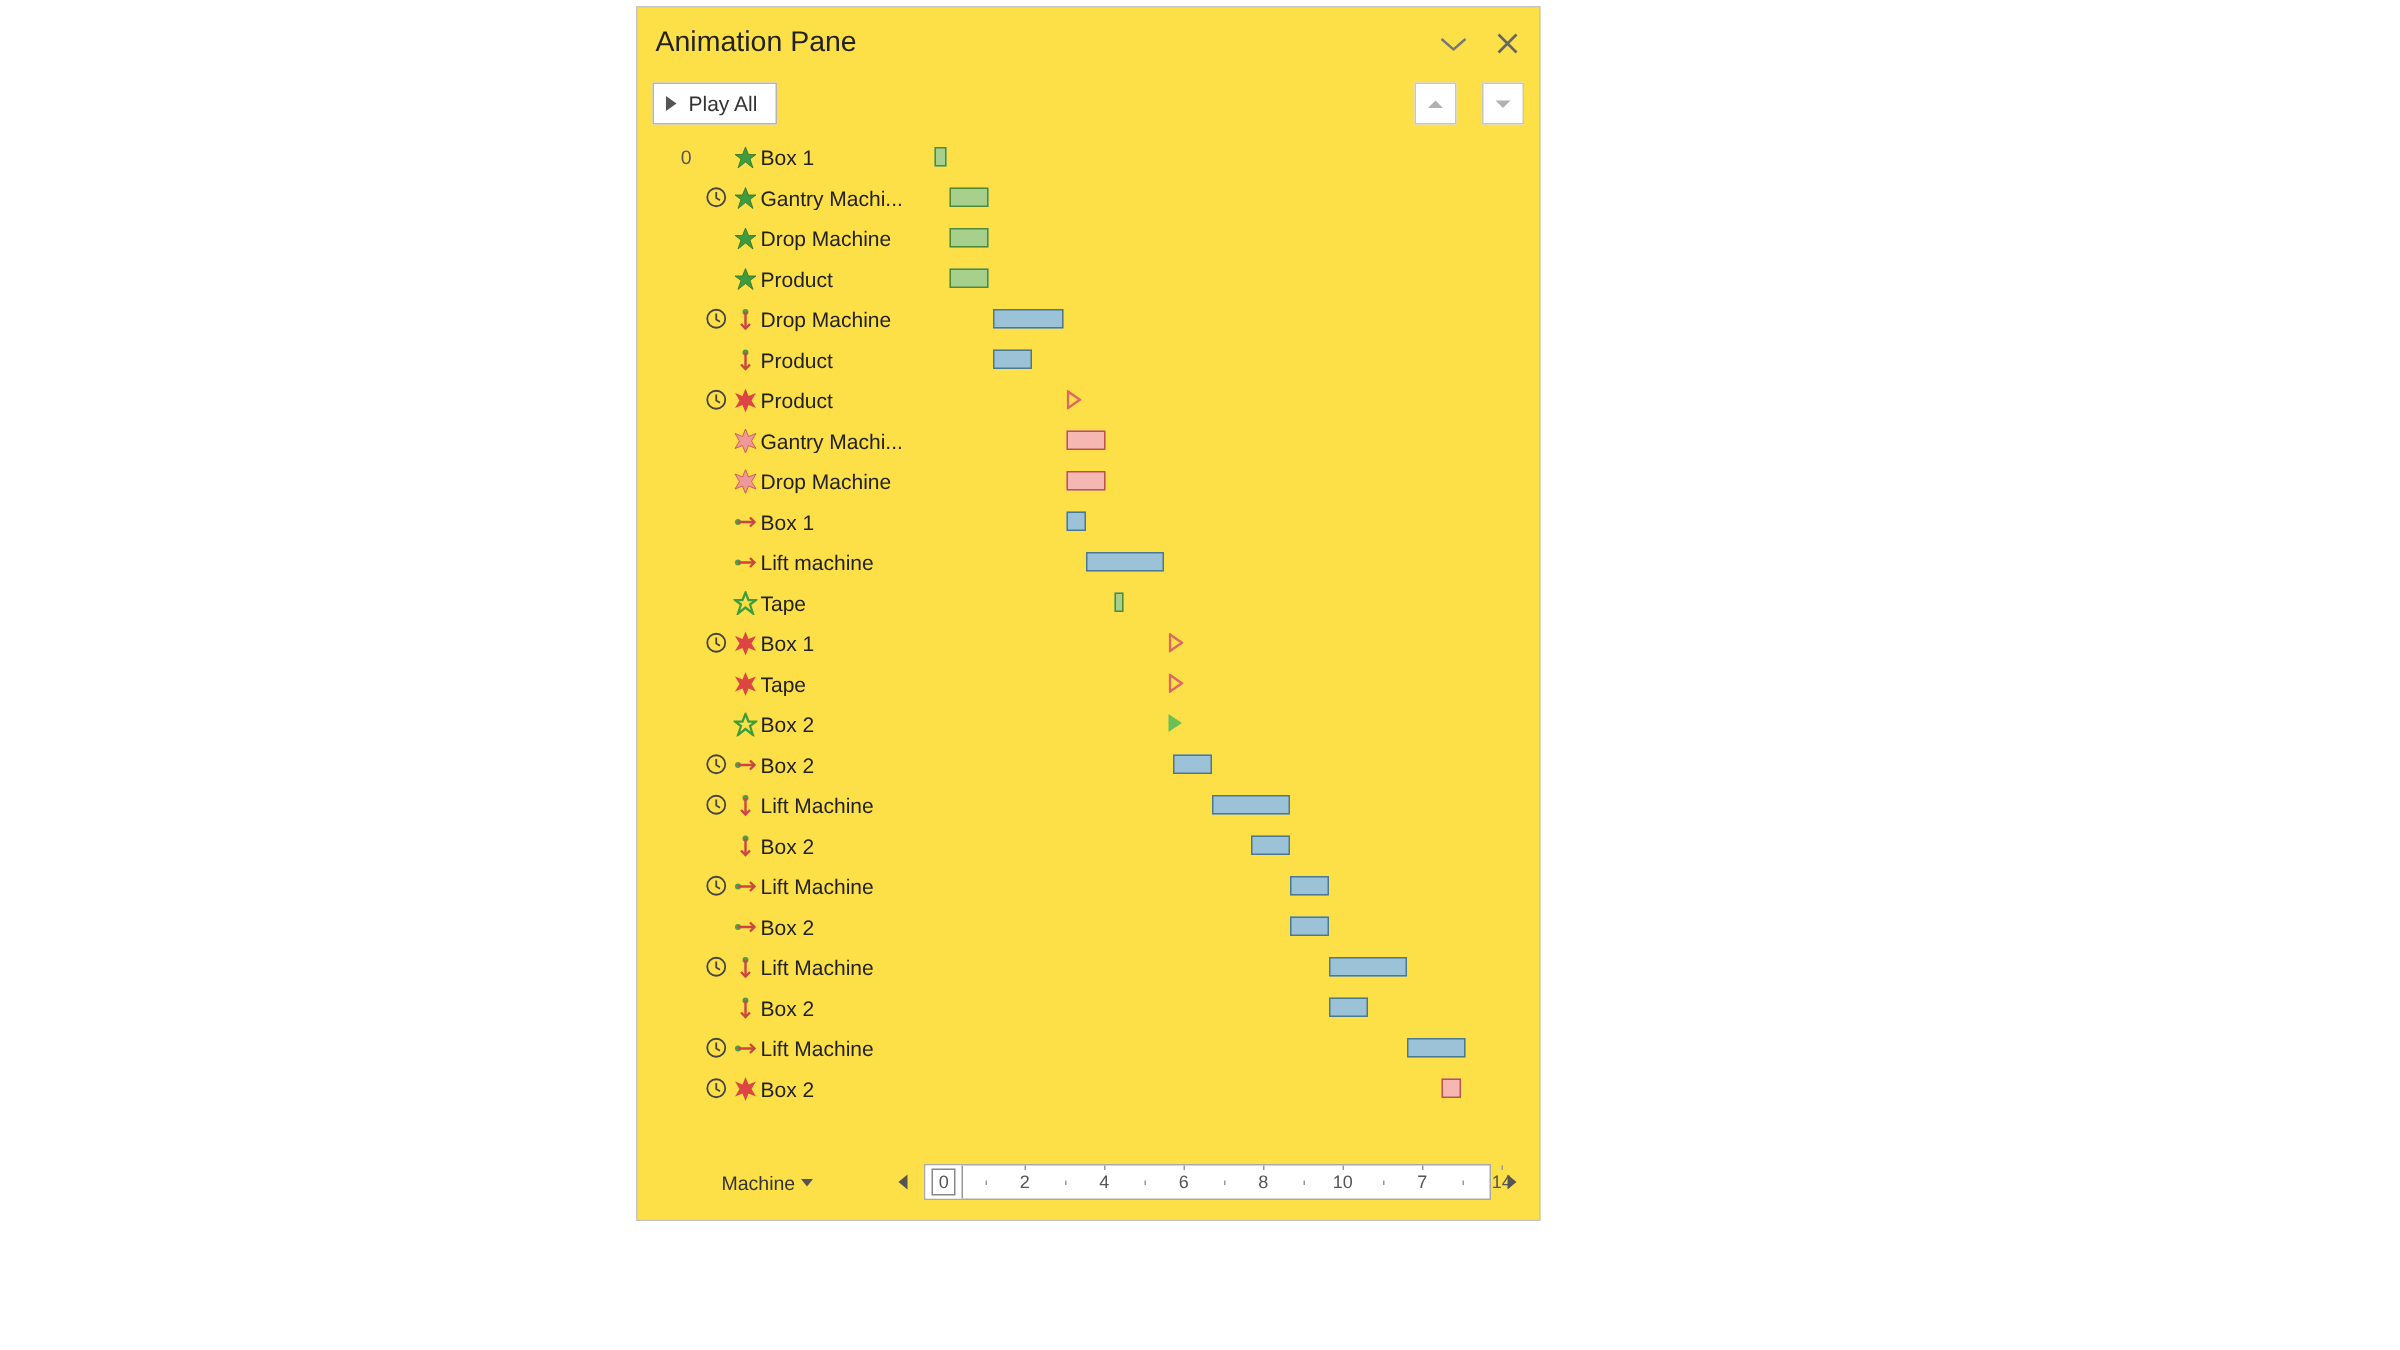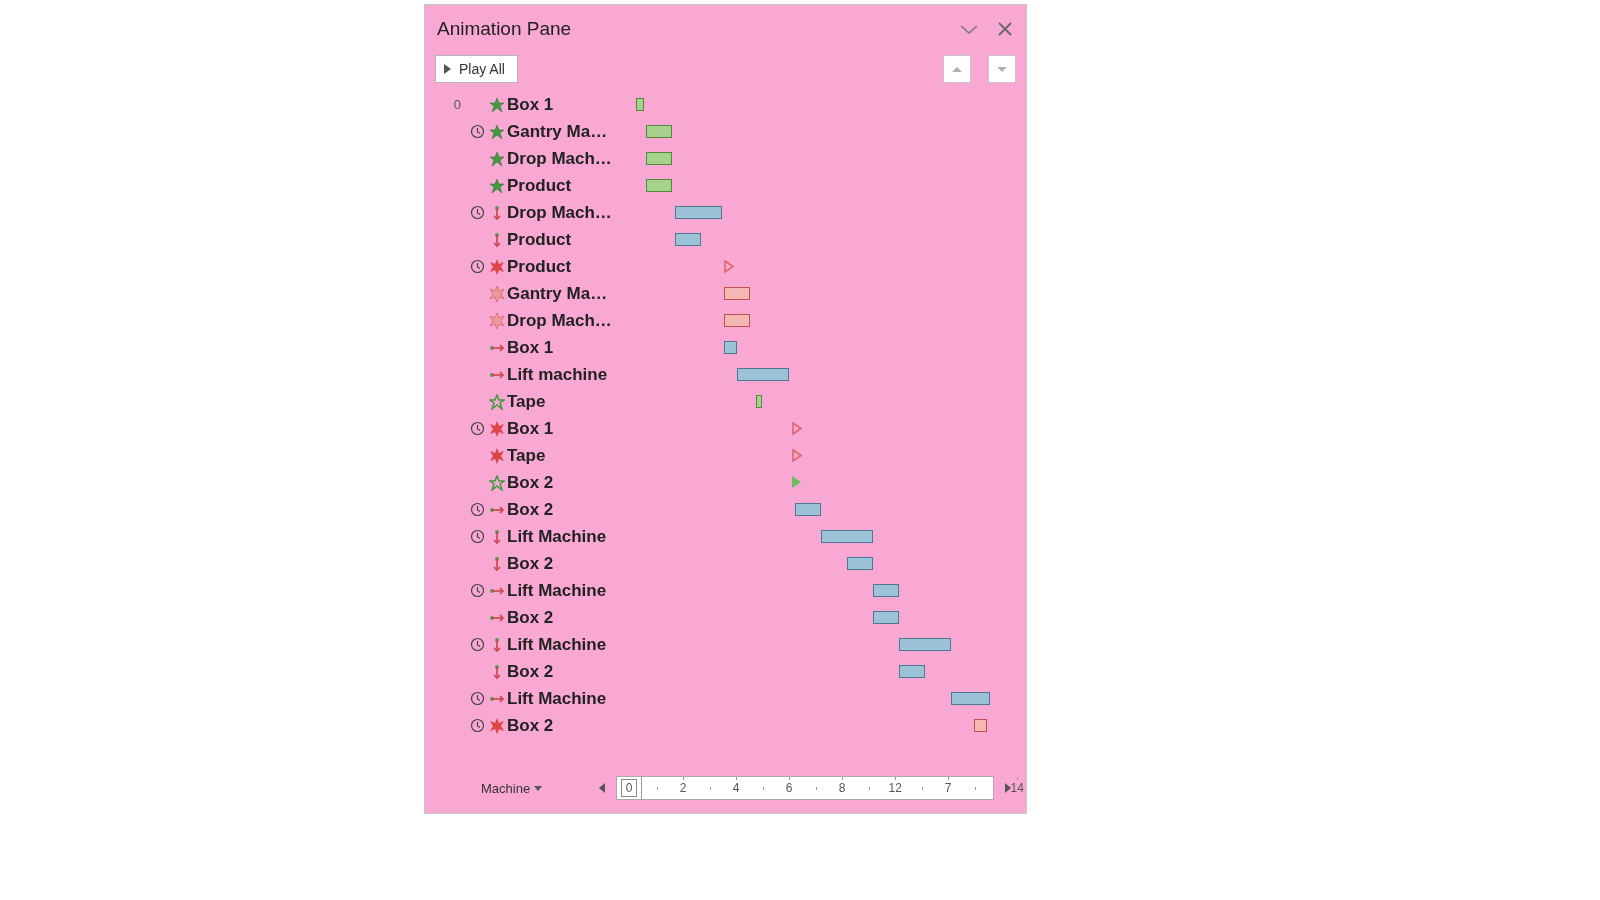--- a/index.html
+++ b/index.html
@@ -12,21 +12,21 @@
   font-size: 14px;
   color: #333;
 }
 .pane {
   position: absolute;
   left: 424px;
   top: 4px;
   width: 601px;
   height: 808px;
   border: 1px solid #c6c6c6;
-  background: #f9a8d4;
+  background: #fde047;
   display: flex;
   flex-direction: column;
 }
 .header {
   display: flex;
   align-items: center;
   padding: 6px 10px 4px 12px;
   height: 36px;
 }
 .header-title {
@@ -111,27 +111,26 @@
 }
 .clock svg { display: block; }
 .icon-col {
   width: 20px;
   display: flex;
   align-items: center;
   justify-content: center;
 }
 .label-col {
   width: 108px;
-  font-size: 17px;
+  font-size: 14px;
   color: #222;
   white-space: nowrap;
   overflow: hidden;
   text-overflow: ellipsis;
-  padding-right: 21px;
-  font-weight: bold;
+  padding-right: 8px;
 }
 .tl-col {
   flex: 1;
   position: relative;
   height: 100%;
 }
 .bar {
   position: absolute;
   top: 7px;
   height: 13px;
@@ -726,25 +725,25 @@
         </div>
       <div class="ruler-ticks" id="ruler-ticks">
           <div class="tick major" style="left: 31px;">2</div>
           <div class="tick minor" style="left: 14.5px;"></div>
           <div class="tick major" style="left: 84px;">4</div>
           <div class="tick minor" style="left: 67.5px;"></div>
           <div class="tick major" style="left: 137px;">6</div>
           <div class="tick minor" style="left: 120.5px;"></div>
           <div class="tick major" style="left: 190px;">8</div>
           <div class="tick minor" style="left: 173.5px;"></div>
-          <div class="tick major" style="left: 243px;">12</div>
+          <div class="tick major" style="left: 243px;">10</div>
           <div class="tick minor" style="left: 226.5px;"></div>
           <div class="tick major" style="left: 296px;">7</div>
           <div class="tick minor" style="left: 279.5px;"></div>
-          <div class="tick major" style="left: 365px;">14</div>
+          <div class="tick major" style="left: 349px;">14</div>
           <div class="tick minor" style="left: 332.5px;"></div>
         </div>
     </div>
     <span class="scroll-btn">
         <span class="arr-r"></span>
       </span>
   </div>
 </div>
 
 </body></html>

